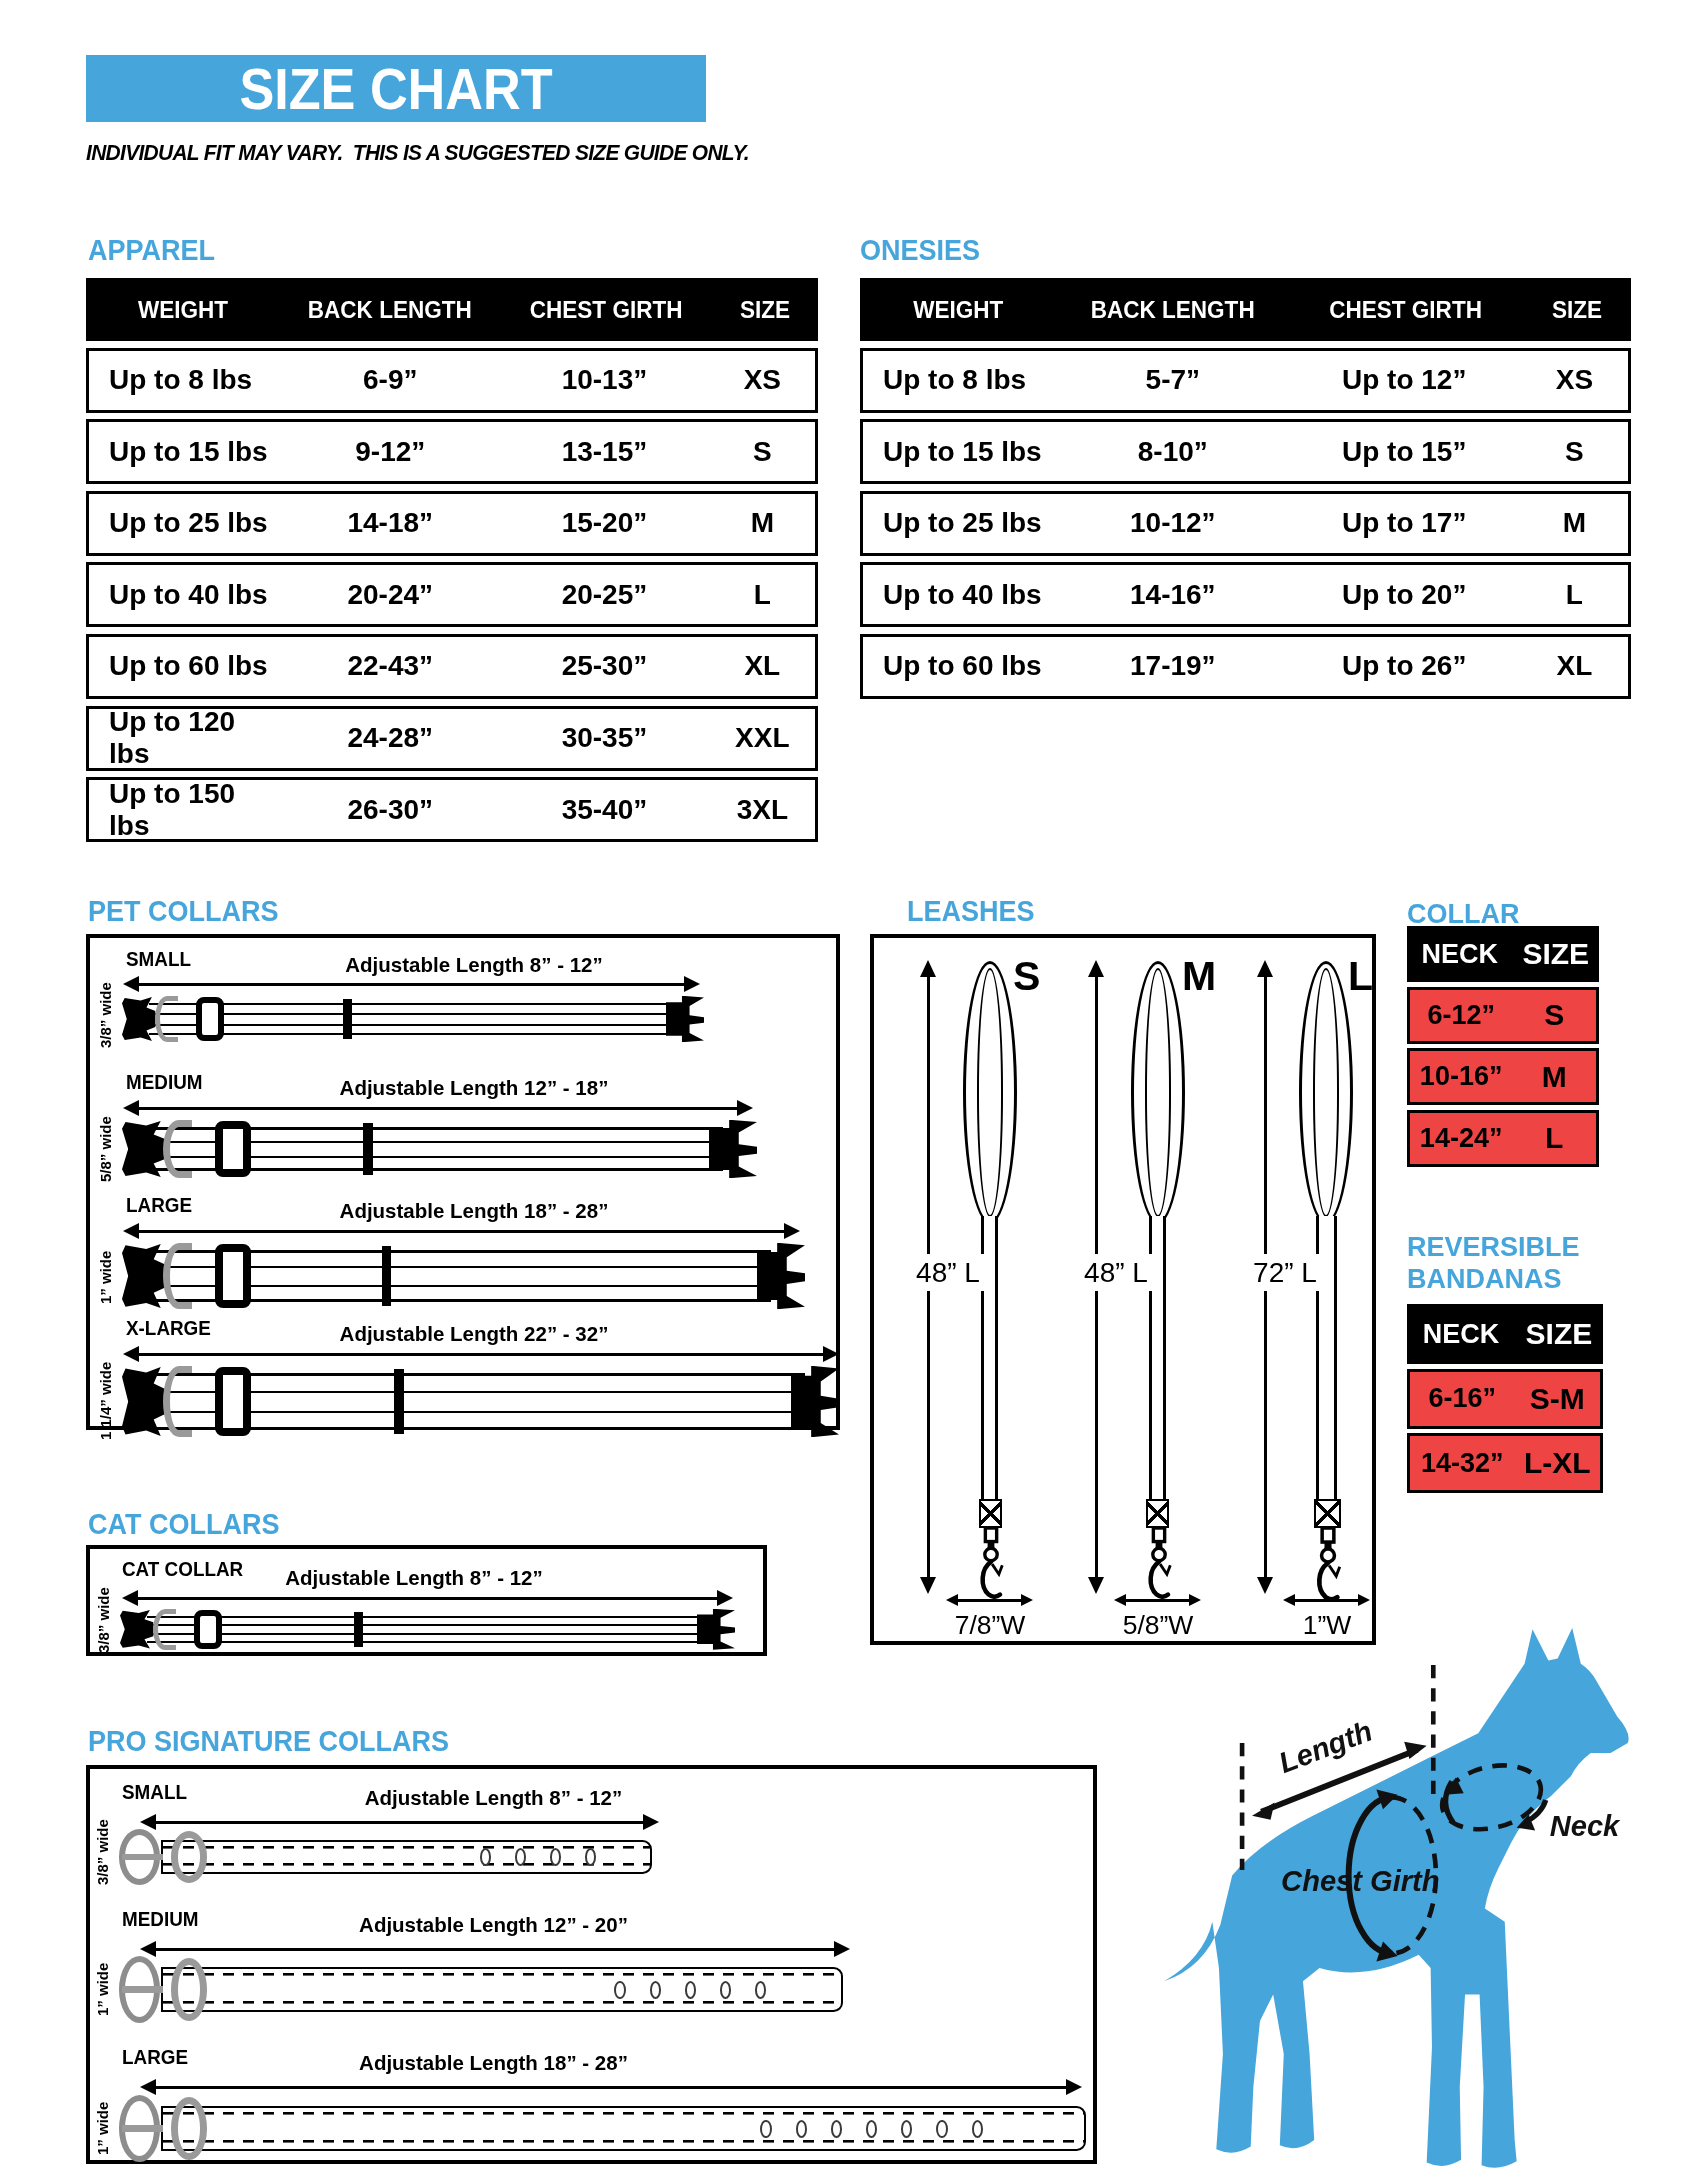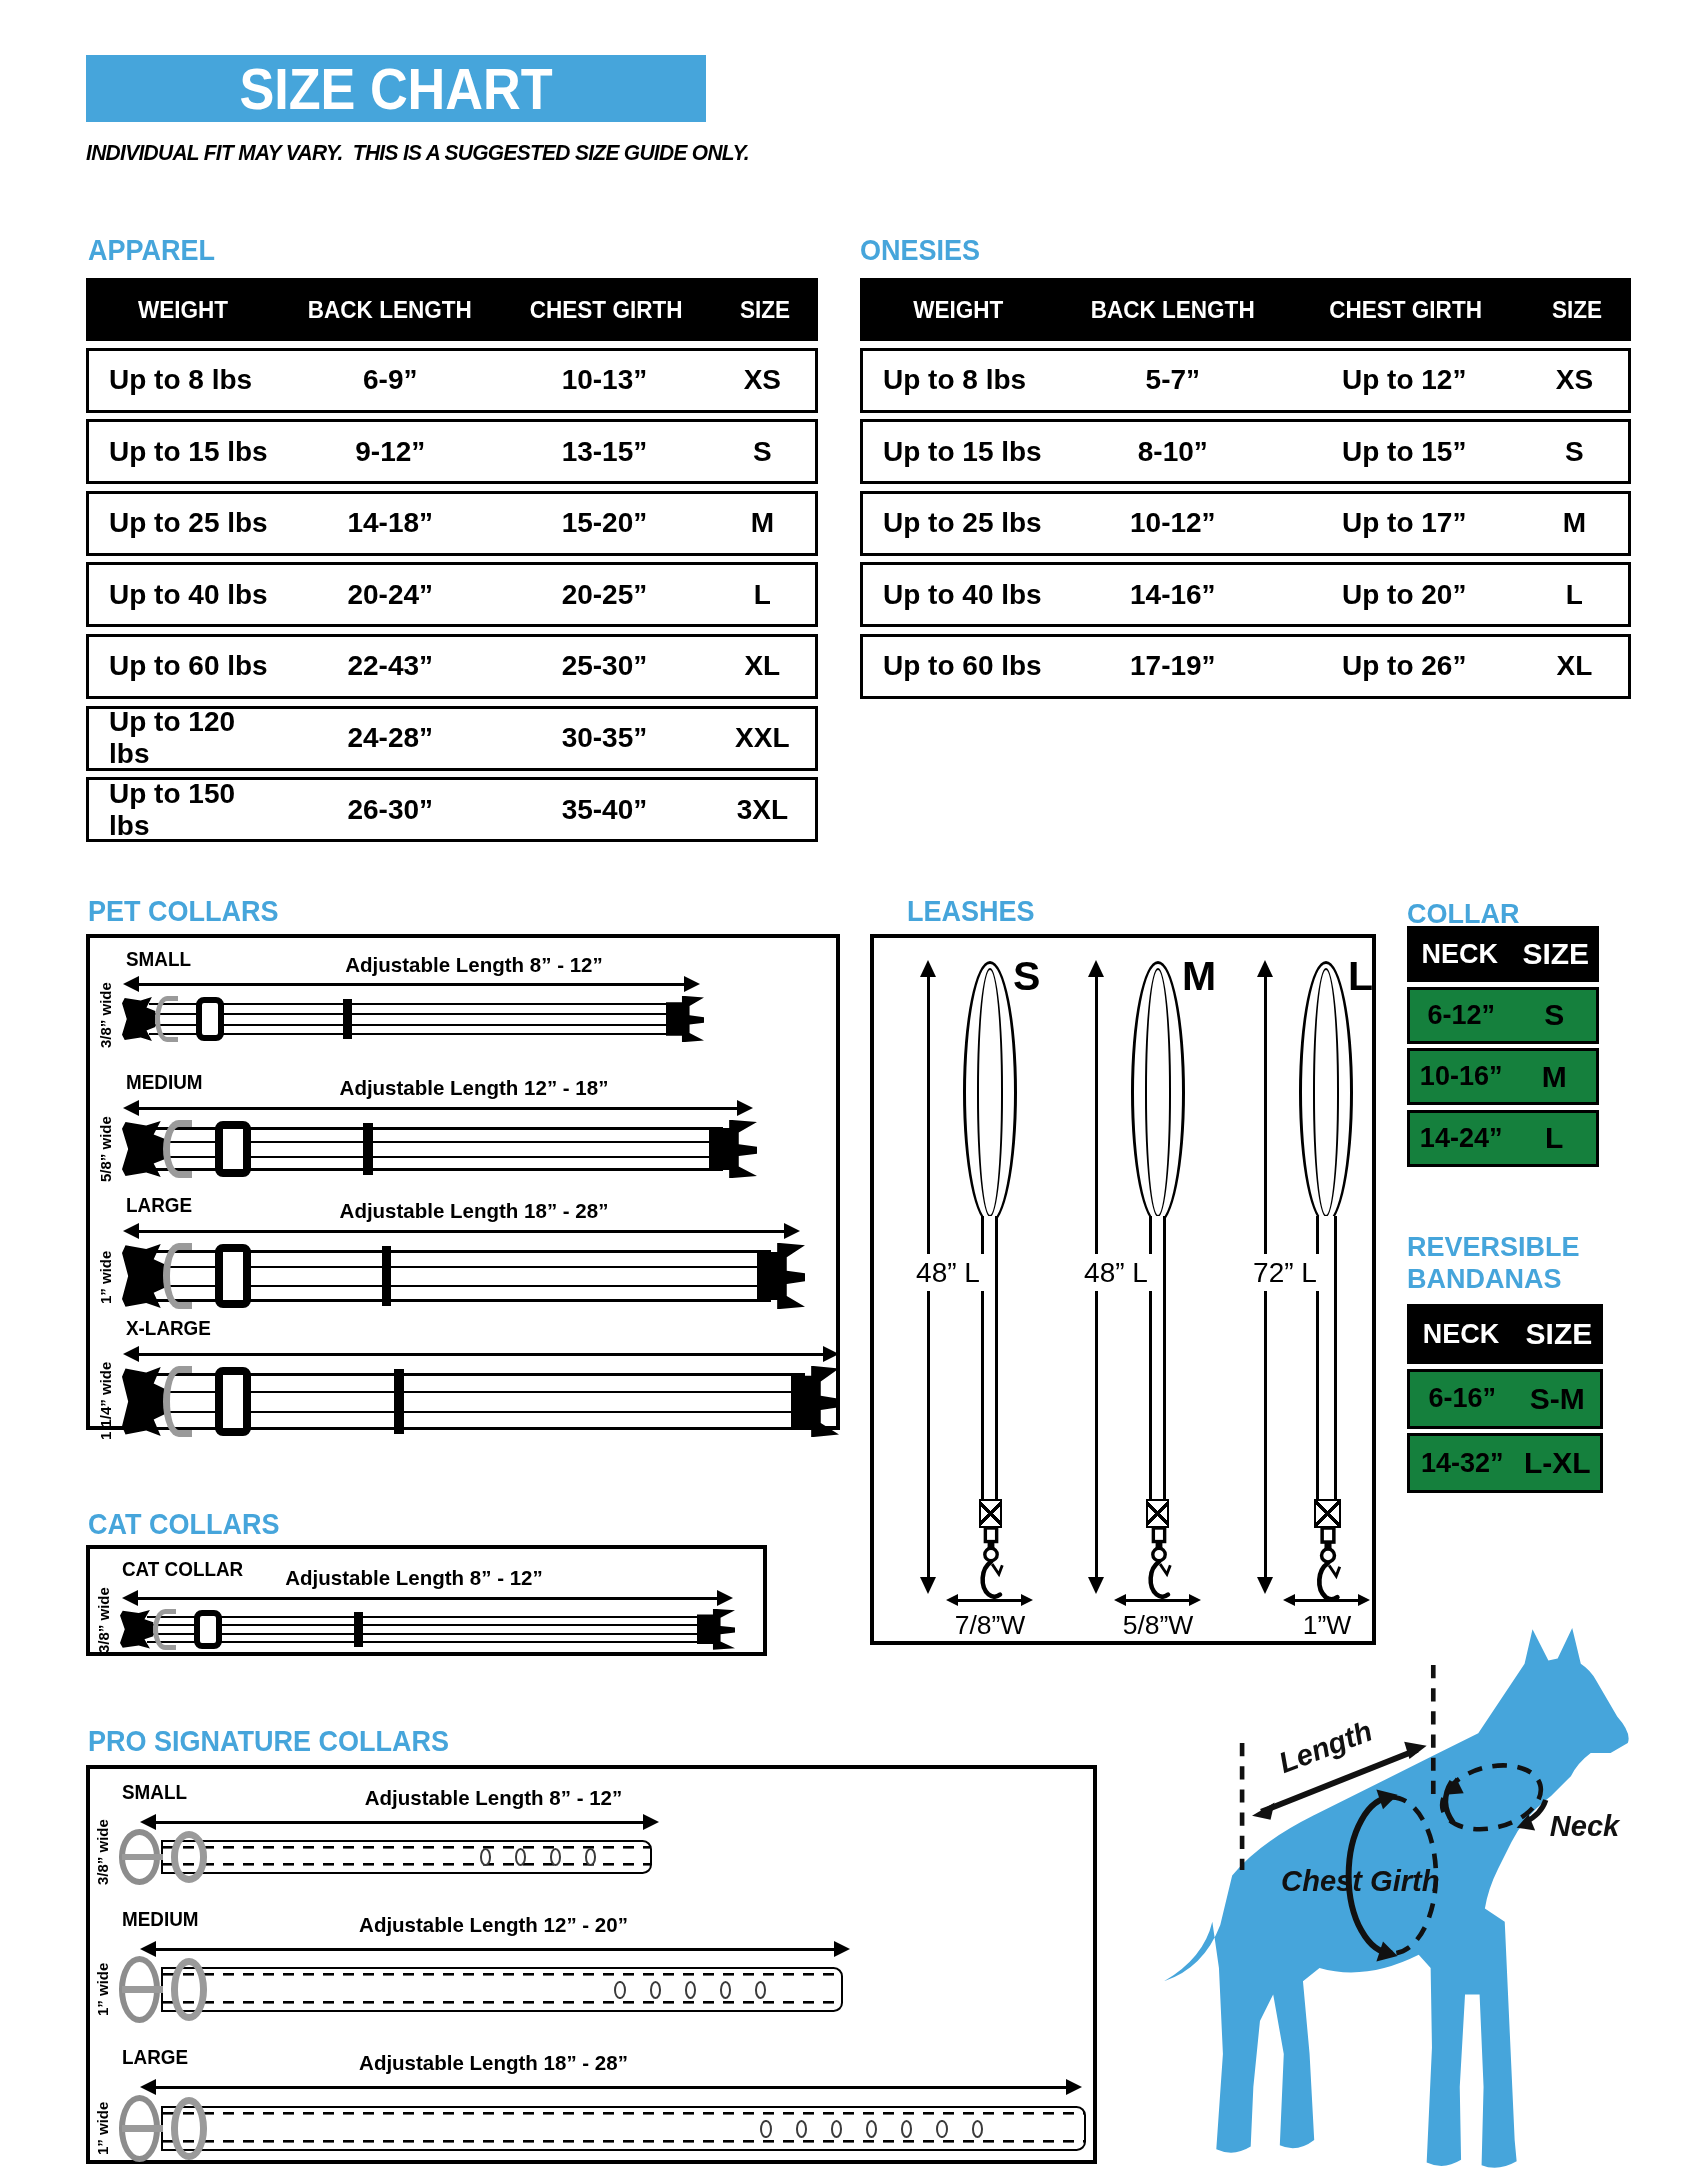--- a/index.html
+++ b/index.html
@@ -32,21 +32,21 @@
          font-weight:bold; font-size:28px; background:#fff; }
   .c1{ text-align:left; padding-left:20px; }
   .tc{ text-align:center; }
   .w1{ width:26.5%; } .w2{ width:30%; } .w3{ width:29%; } .w4{ width:14.5%; }
   .o1{ width:25.5%; } .o2{ width:30%; } .o3{ width:30.5%; } .o4{ width:14%; }
 
   
   .btable{ position:absolute; }
   .bhead{ height:56px; background:#000; color:#fff; display:flex; align-items:center;
           font-weight:bold; font-size:24.5px; }
-  .brow{ border:3.3px solid #000; display:flex; align-items:center; font-weight:bold; background:#15803d; }
+  .brow{ border:3.3px solid #000; display:flex; align-items:center; font-weight:bold; background:#ef4444; }
   .b1{ width:55%; text-align:center; font-size:27px; }
   .b2{ width:45%; text-align:center; font-size:30px; }
 
   
   .frame{ position:absolute; border:4px solid #000; background:#fff; }
 
   
   .harrow{ position:absolute; height:2.6px; background:#000; }
   .harrow::before,.harrow::after{ content:''; position:absolute; top:50%; transform:translateY(-50%);
         width:0; height:0; border:8.6px solid transparent; }
@@ -252,20 +252,21 @@
   <div class="collar" style="left:32px;top:312px;width:683px;height:52px;">
     <div class="strap"></div>
     <div class="buckle"></div>
     <div class="dring"></div>
     <div class="slider"></div>
     <div class="keeper"></div>
     <div class="clasp"></div>
   </div>
 
   <div class="row-label" style="left:36px;top:378px;">X-LARGE</div>
+  <div class="len-label" style="left:20px;top:378px;">Adjustable Length 22” - 32”</div>
   <div class="harrow" style="left:41px;top:415px;width:700px;"></div>
   <div class="vlabel" style="left:6.6px;top:429px;height:73px;">1 1/4” wide</div>
   <div class="collar" style="left:32px;top:435px;width:717px;height:57px;">
     <div class="strap"></div>
     <div class="buckle"></div>
     <div class="dring"></div>
     <div class="slider"></div>
     <div class="keeper"></div>
     <div class="clasp"></div>
   </div>

